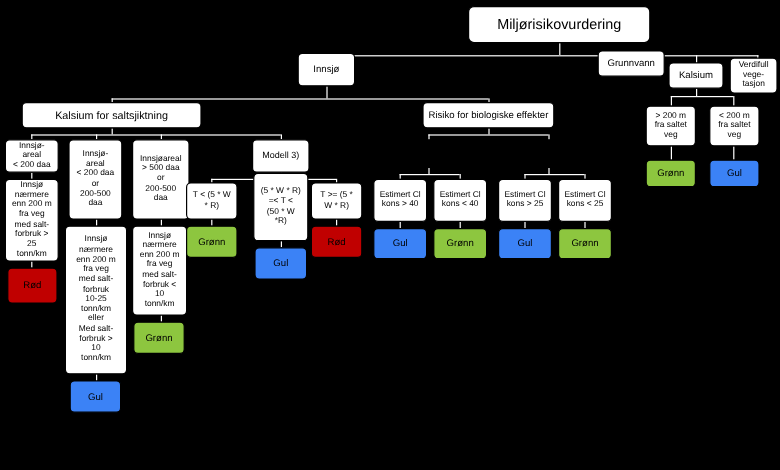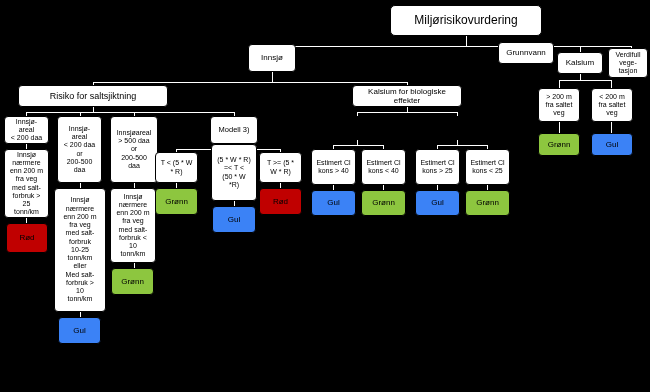--- a/index.html
+++ b/index.html
@@ -115,23 +115,23 @@
   <div class="node root" style="left:390px; top:5px; width:152px; height:31px; font-size:12px;">Miljørisikovurdering</div>
 
   <div class="node" style="left:498px; top:42px; width:56px; height:22px; font-size:8px;">Grunnvann</div>
 
   <div class="node" style="left:557px; top:52px; width:46px; height:22px; font-size:8px;">Kalsium</div>
 
   <div class="node" style="left:608px; top:48px; width:40px; height:30px; font-size:7px;">Verdifull
 vege-
 tasjon</div>
 
-  <div class="node" style="left:18px; top:85px; width:150px; height:22px; font-size:9px;">Risiko for saltsjiktning</div>
-
-  <div class="node" style="left:352px; top:85px; width:110px; height:22px; font-size:8px;">Kalsium for biologiske effekter</div>
+  <div class="node" style="left:18px; top:85px; width:150px; height:22px; font-size:9px;">Kalsium for saltsjiktning</div>
+
+  <div class="node" style="left:352px; top:85px; width:110px; height:22px; font-size:8px;">Risiko for biologiske effekter</div>
 
   <div class="node" style="left:538px; top:88px; width:42px; height:34px; font-size:7px;">&gt; 200 m
 fra saltet
 veg</div>
 
   <div class="node" style="left:591px; top:88px; width:42px; height:34px; font-size:7px;">&lt; 200 m
 fra saltet
 veg</div>
 
   <div class="node green" style="left:538px; top:133px; width:42px; height:23px; font-size:8px;">Grønn</div>

